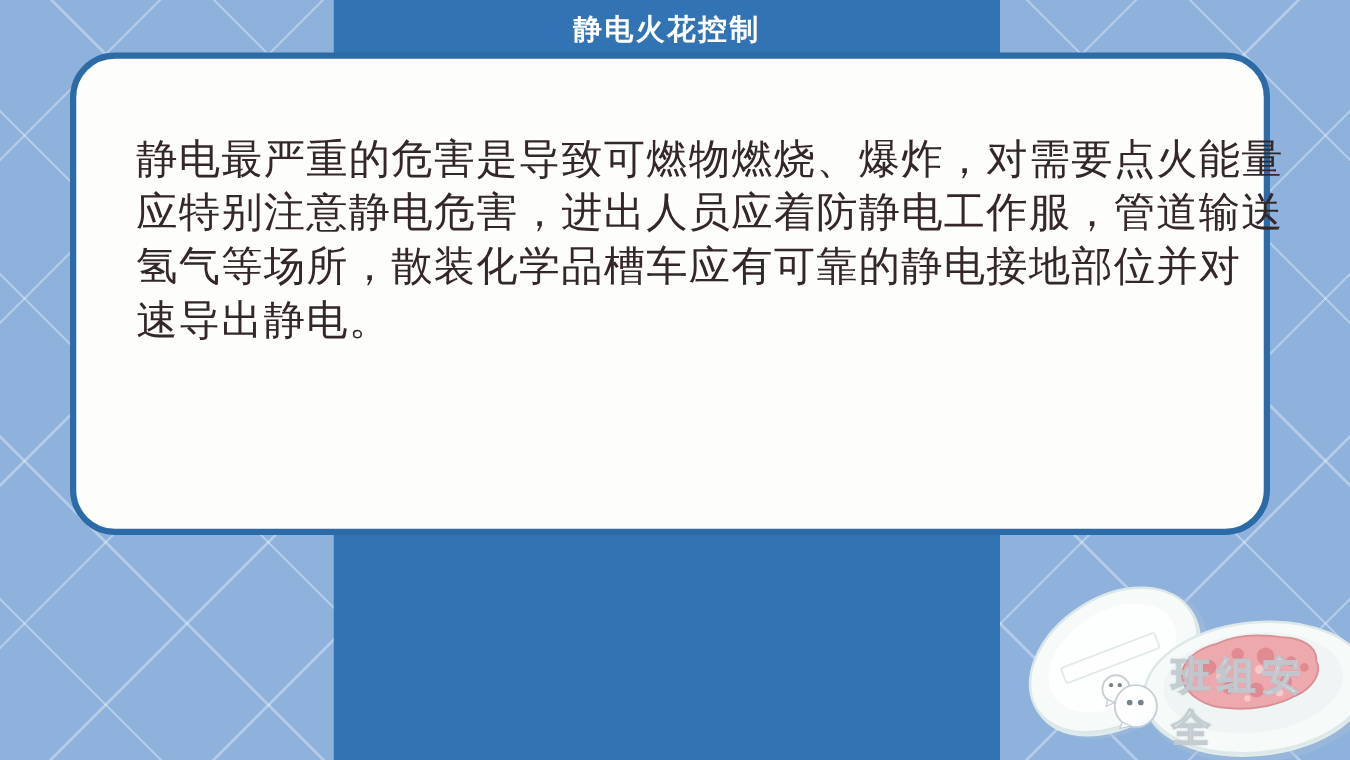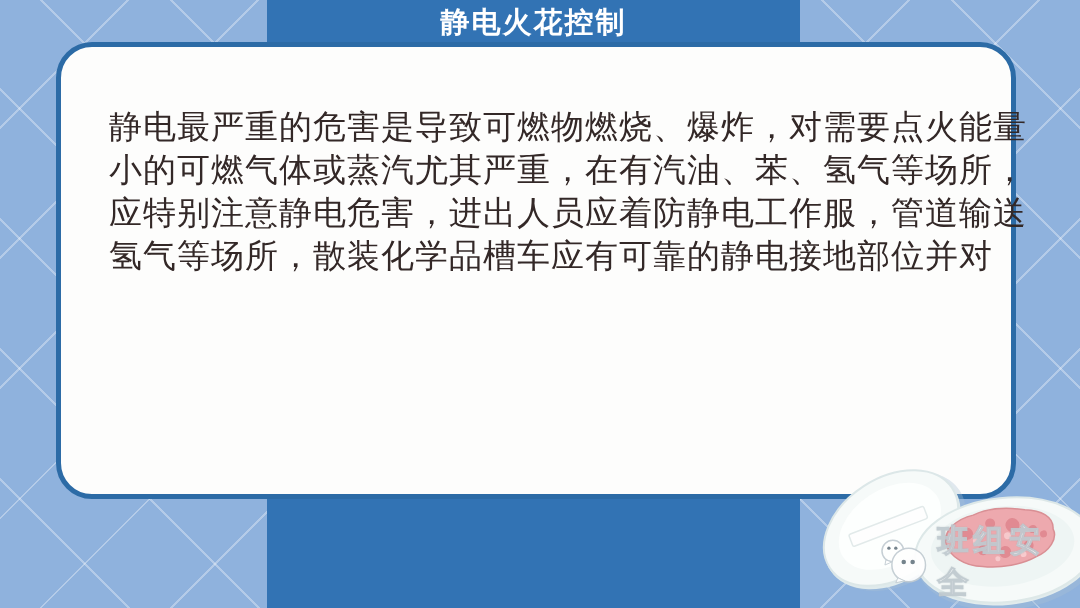--- a/index.html
+++ b/index.html
@@ -19,25 +19,25 @@
       repeating-linear-gradient(45deg, transparent 0 90px, rgba(255,255,255,0.33) 90px 92px),
       repeating-linear-gradient(-45deg, transparent 0 90px, rgba(255,255,255,0.33) 90px 92px);
   }
   .band{
     position:absolute;left:267px;top:0;width:533px;height:608px;z-index:1;
     background:var(--band);
   }
   .slide-title{
     position:absolute;left:267px;top:0;width:533px;height:46px;z-index:2;
     display:flex;align-items:center;justify-content:center;
-    color:var(--title-text);font-size:29px;font-weight:bold;letter-spacing:2px;
+    color:var(--title-text);font-size:23px;font-weight:bold;letter-spacing:2px;
     font-family:"Liberation Sans", sans-serif;
   }
   .card{
-    position:absolute;left:56px;top:42px;width:960px;height:457px;z-index:2;
+    position:absolute;left:56px;top:42px;width:960px;height:386px;z-index:2;
     box-sizing:border-box;background:var(--card-background);
     border:5px solid var(--card-border);border-radius:36px;
     padding:58px 40px 0 48px;
   }
   .body-line{
     white-space:nowrap;height:43px;line-height:43px;
     font-family:"DejaVu Serif","Liberation Serif",serif;
     font-size:33px;color:var(--body-text);letter-spacing:1px;
   }
   .plates{position:absolute;right:0;bottom:0;width:280px;height:175px;z-index:3;}
@@ -55,23 +55,23 @@
 </head>
 <body>
 
 <div class="bg-grid"></div>
 <div class="band"></div>
 
 <div class="slide-title">静电火花控制</div>
 
 <div class="card">
   <div class="body-line">静电最严重的危害是导致可燃物燃烧、爆炸，对需要点火能量</div>
-  <div class="body-line">小的可燃气体或蒸汽尤其严重，在有汽油、苯、氢气等场所，</div>
   <div class="body-line">应特别注意静电危害，进出人员应着防静电工作服，管道输送</div>
   <div class="body-line">氢气等场所，散装化学品槽车应有可靠的静电接地部位并对</div>
+  <div class="body-line">速导出静电。</div>
 </div>
 
 <svg class="plates" viewBox="0 0 280 175" xmlns="http://www.w3.org/2000/svg">
 
   <g transform="translate(91,95) rotate(-33)">
     <ellipse cx="3" cy="6" rx="75" ry="52" fill="#a9bfd4" opacity="0.35"></ellipse>
     <ellipse cx="0" cy="3" rx="74" ry="51" fill="#dfeaec"></ellipse>
     <ellipse cx="0" cy="0" rx="73" ry="50" fill="#f6faf9" stroke="#dce7e8" stroke-width="2"></ellipse>
     <ellipse cx="0" cy="-2" rx="56" ry="37" fill="#fdfffe"></ellipse>
     <g transform="rotate(12)">

